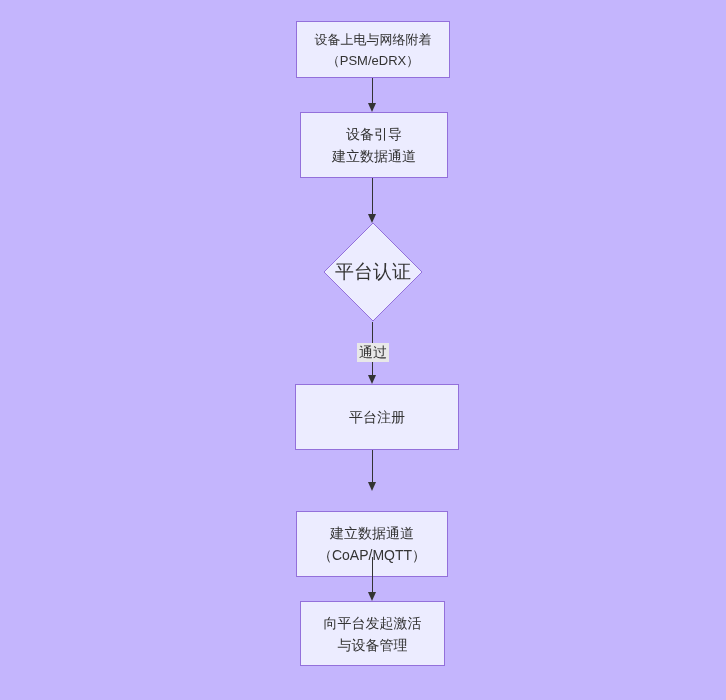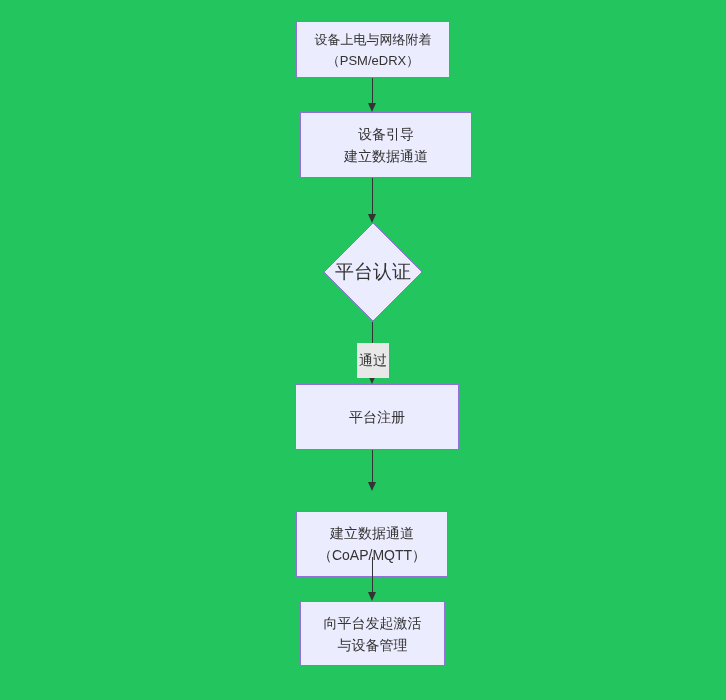--- a/index.html
+++ b/index.html
@@ -4,21 +4,21 @@
 <style>
   html, body {
     margin: 0;
     padding: 0;
     background: #ffffff;
   }
   .canvas {
     position: relative;
     width: 726px;
     height: 700px;
-    background: #22c55e;
+    background: #c4b5fd;
     font-family: "Liberation Sans", sans-serif;
     color: #333333;
     overflow: hidden;
   }
   .node {
     position: absolute;
     box-sizing: border-box;
     background: #ECECFF;
     border: 1px solid #9370DB;
     display: flex;
@@ -79,40 +79,40 @@
     font-size: 19px;
     color: #333333;
   }
   .edge-label {
     position: absolute;
     transform: translateX(-50%);
     background: #e8e8e8;
     color: #333333;
     font-size: 14px;
     line-height: 19px;
-    padding: 8px 2px;
+    padding: 0 2px;
     white-space: nowrap;
   }
 </style>
 </head>
 <body>
 
 <div class="canvas">
 
   <div class="node small" style="left:296px; top:21px; width:154px; height:57px;">
     <span>设备上电与网络附着</span>
     <span>（PSM/eDRX）</span>
   </div>
 
   <div class="arrow" style="left:368px; top:78px; height:34px;">
     <div class="line"></div>
     <div class="head"></div>
   </div>
 
-  <div class="node" style="left:300px; top:112px; width:172px; height:66px;">
+  <div class="node" style="left:300px; top:112px; width:148px; height:66px;">
     <span>设备引导</span>
     <span>建立数据通道</span>
   </div>
 
   <div class="arrow" style="left:368px; top:178px; height:45px;">
     <div class="line"></div>
     <div class="head"></div>
   </div>
 
   <div class="diamond" style="left:323px; top:222px; width:100px; height:100px;">

